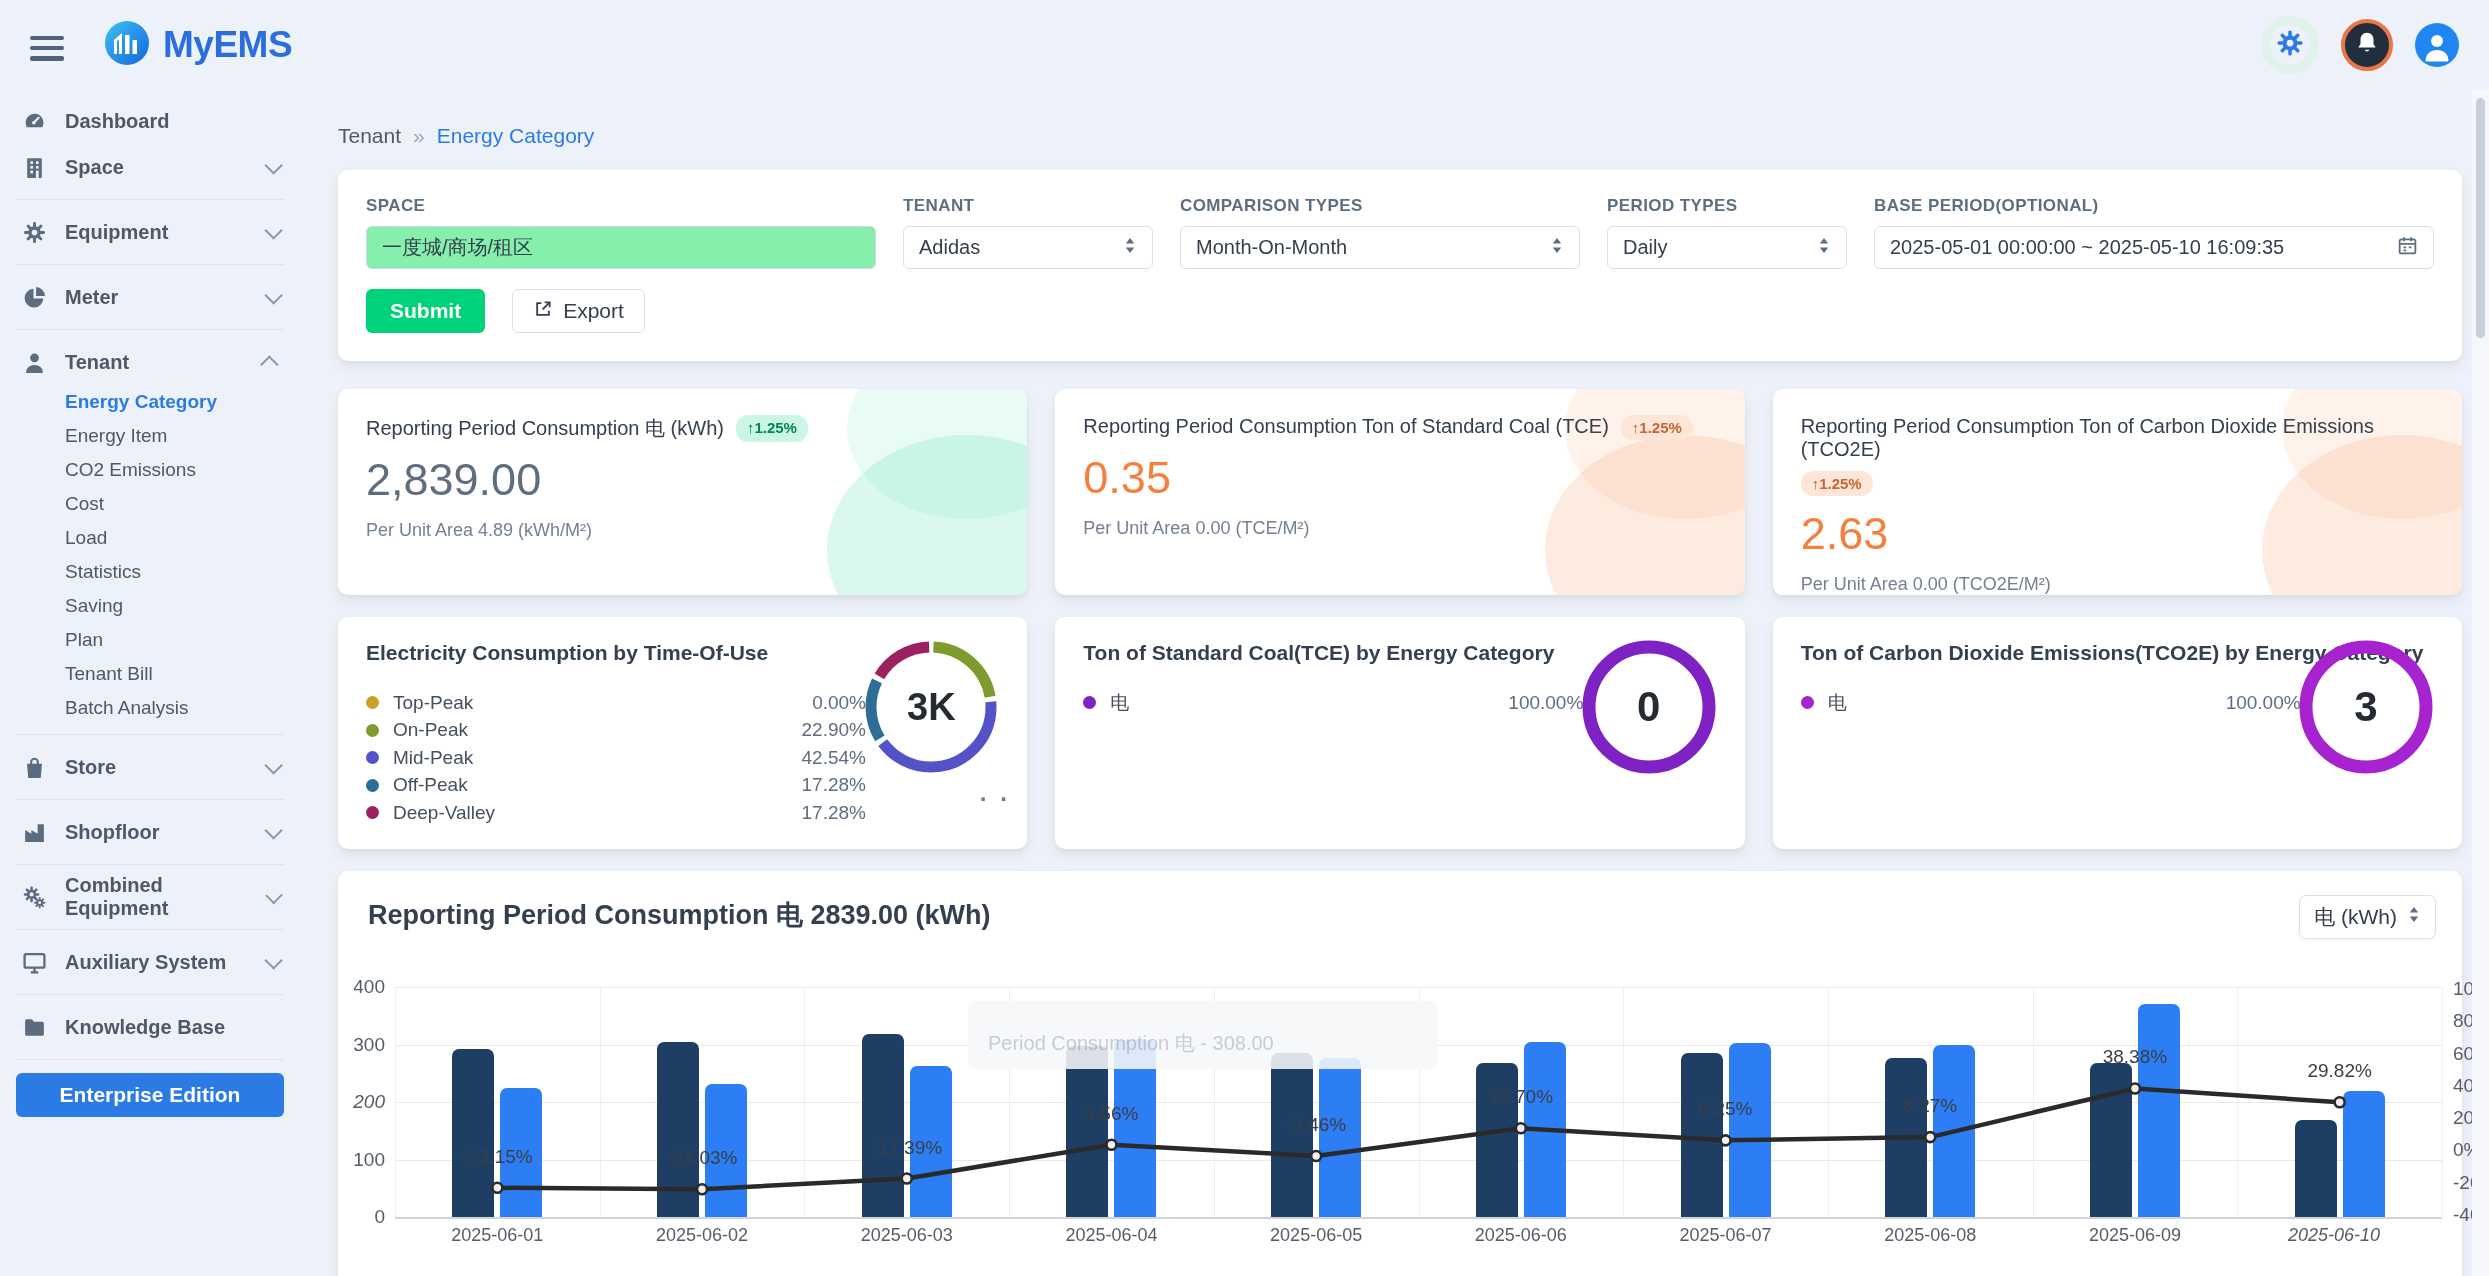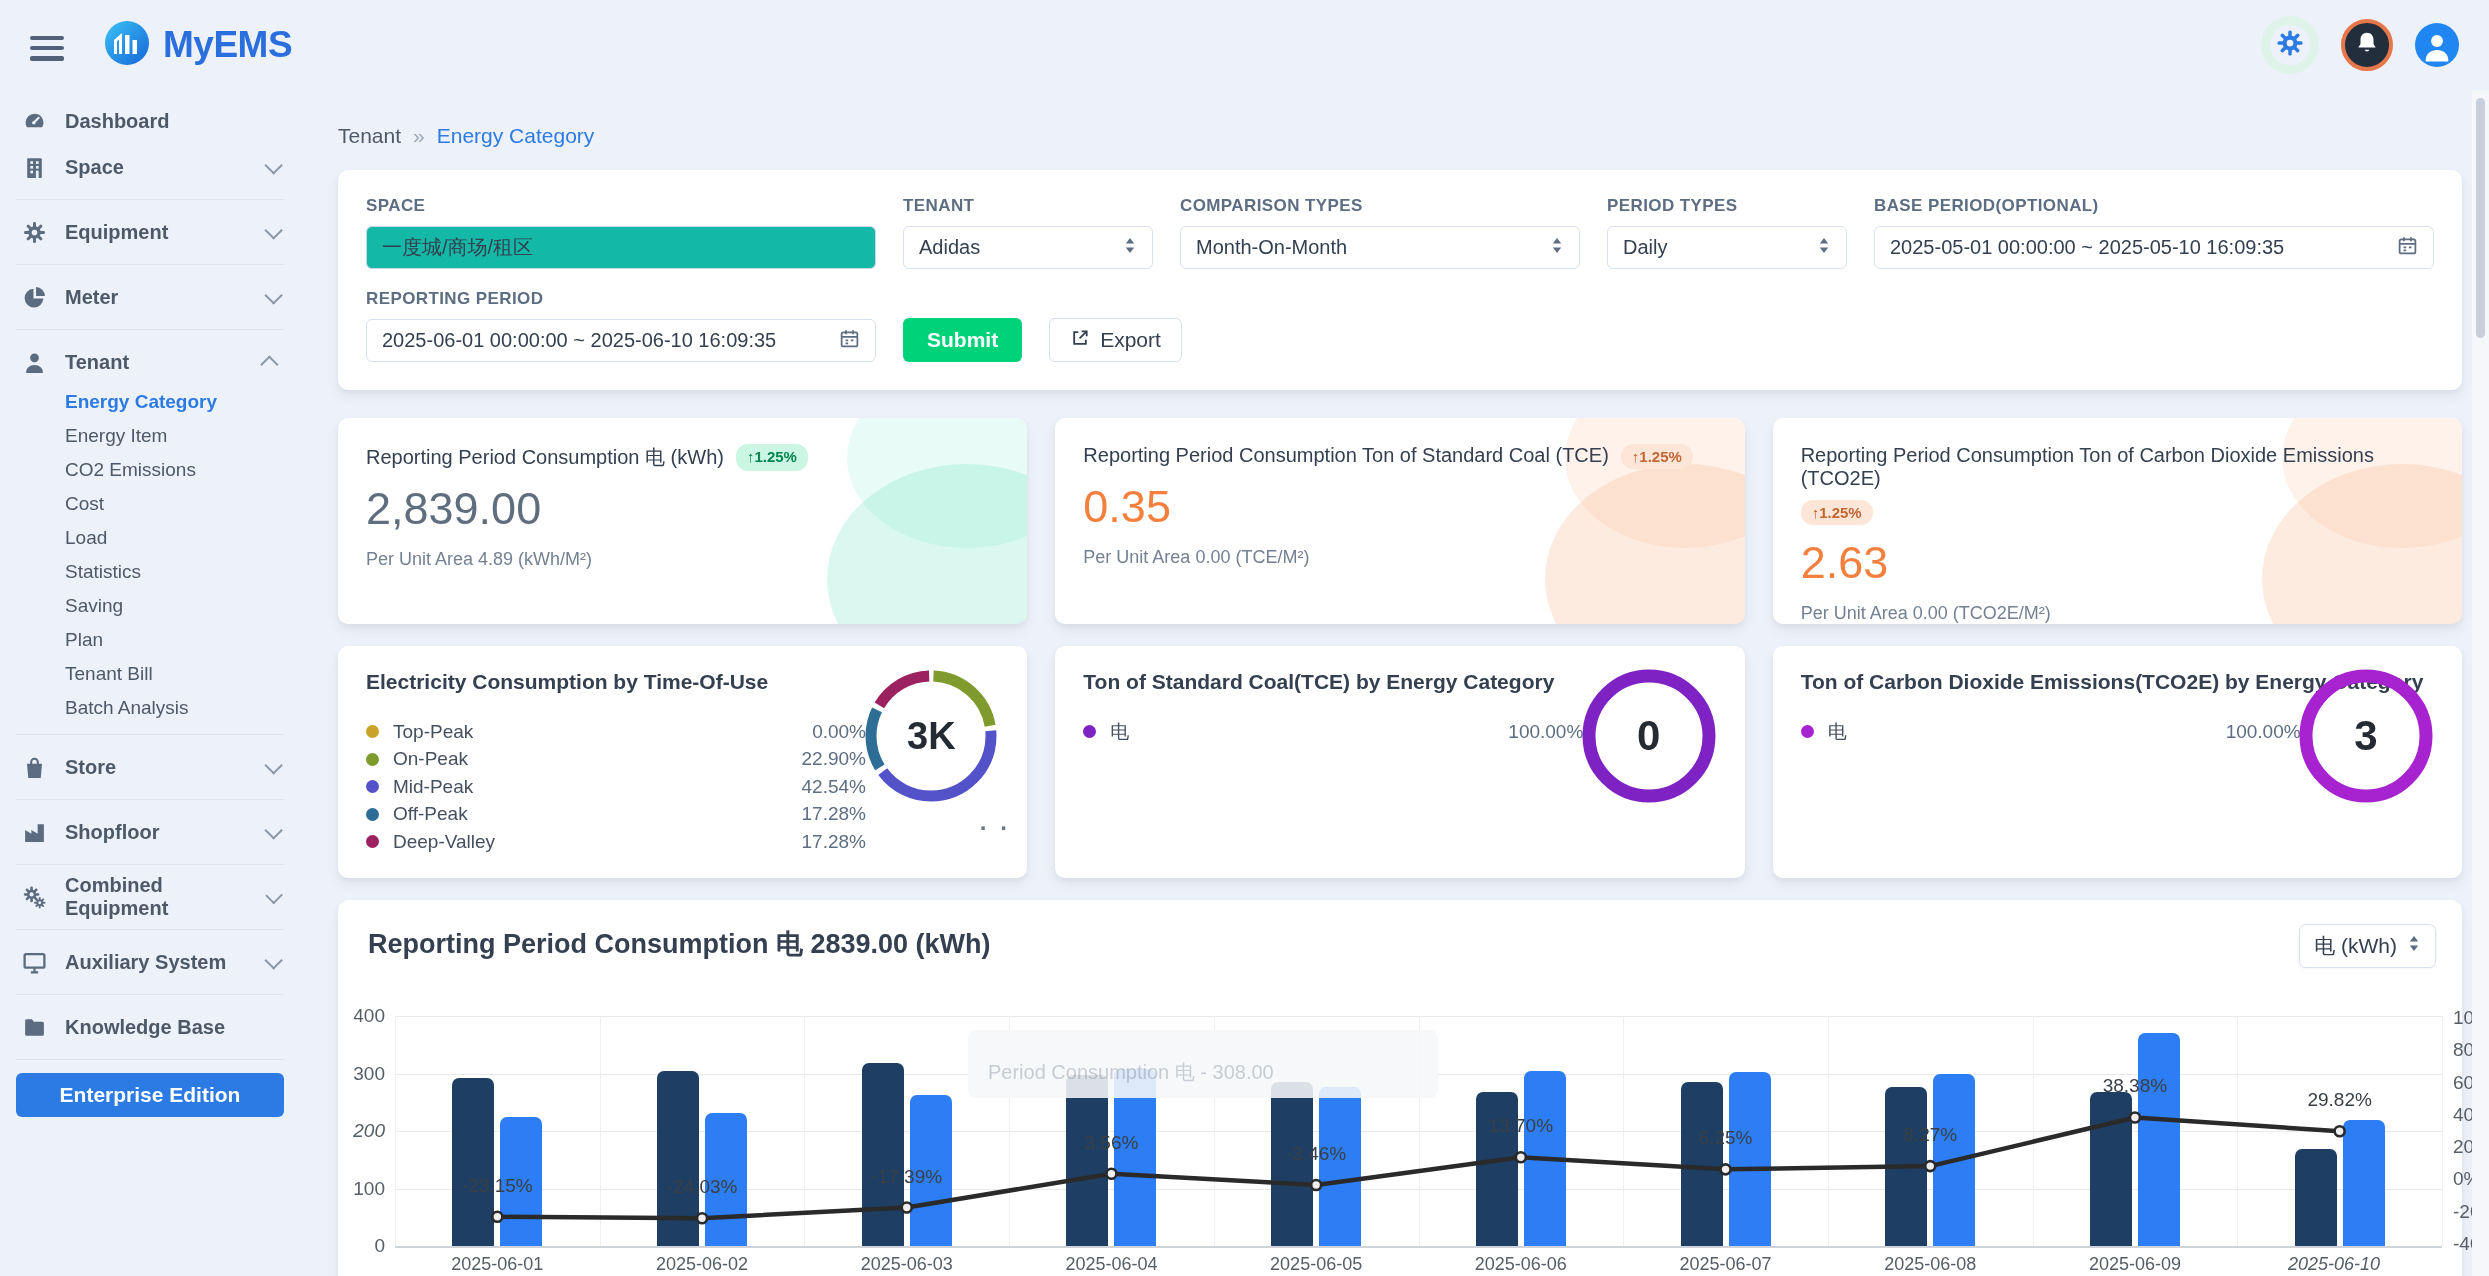--- a/index.html
+++ b/index.html
@@ -37,21 +37,21 @@
   .breadcrumb .sep { color:#9aa6b5; }
   .breadcrumb .cur { color:#2c7be5; cursor:pointer;}
 
   .card { background:#fff; border-radius:10px; box-shadow:0 7px 14px rgba(65,69,88,.06), 0 3px 6px rgba(0,0,0,.05); }
 
   .filter-card { margin:22px 0 0 38px; width:2124px; padding:26px 28px 28px 28px; }
   .frow { display:flex; gap:27px; }
   .frow + .frow { margin-top:20px; align-items:flex-end; }
   .flabel { font-size:17px; font-weight:700; color:#5d6e82; letter-spacing:.4px; margin-bottom:10px; }
   .finput { height:43px; border:1px solid #d8e0ef; border-radius:6px; display:flex; align-items:center; padding:0 15px; font-size:20px; color:#344050; background:#fff; cursor:pointer; }
-  .finput.gray { background:#14b8a6; border-color:#cdd6e6; }
+  .finput.gray { background:#86efac; border-color:#cdd6e6; }
   .finput .val { flex:1; white-space:nowrap; overflow:hidden; }
   .btn-submit { height:44px; padding:0 24px; background:#00d27a; border:none; border-radius:6px; color:#fff; font-size:21px; font-weight:700; cursor:pointer; }
   .btn-export { height:44px; padding:0 20px; background:#fff; border:1px solid #d8e0ef; border-radius:6px; color:#344050; font-size:21px; display:flex; align-items:center; gap:10px; cursor:pointer; }
 
   .kpi-row { margin:28px 0 0 38px; width:2124px; display:flex; gap:28px; }
   .kpi-card { flex:1; height:206px; padding:26px 28px; position:relative; overflow:hidden; }
   .kpi-head { display:flex; flex-wrap:wrap; gap:10px 12px; position:relative; z-index:2;}
   .kpi-title { font-size:20px; color:#344050; font-weight:500; }
   .kpi-badge { font-size:15px; font-weight:700; padding:4px 11px; border-radius:12px; }
   .kpi-value { font-size:45px; font-weight:500; margin-top:12px; position:relative; z-index:2;}
@@ -332,30 +332,20 @@
         <div class="finput">
             <span class="val">2025-05-01 00:00:00 ~ 2025-05-10 16:09:35</span>
           <span><svg width="21" height="21" viewBox="0 0 24 24" fill="none" stroke="#5d6e82" stroke-width="2">
                 <rect x="3" y="5" width="18" height="16" rx="2"></rect>
                 <path d="M8 2.5V7M16 2.5V7M3 10h18M7.5 14h3M13.5 14h3M7.5 17.5h3"></path>
               </svg></span>
         </div>
       </div>
     </div>
     <div class="frow">
-      <div style="width:510px">
-        <div class="flabel">REPORTING PERIOD</div>
-        <div class="finput">
-            <span class="val">2025-06-01 00:00:00 ~ 2025-06-10 16:09:35</span>
-          <span><svg width="21" height="21" viewBox="0 0 24 24" fill="none" stroke="#5d6e82" stroke-width="2">
-                <rect x="3" y="5" width="18" height="16" rx="2"></rect>
-                <path d="M8 2.5V7M16 2.5V7M3 10h18M7.5 14h3M13.5 14h3M7.5 17.5h3"></path>
-              </svg></span>
-        </div>
-      </div>
       <button class="btn-submit">Submit</button>
       <button class="btn-export">
         <span><svg width="20" height="20" viewBox="0 0 24 24" fill="none" stroke="#344050" stroke-width="2.2">
               <path d="M10 5H5v14h14v-5"></path>
               <path d="M14 4h6v6"></path>
               <path d="M20 4L11.5 12.5"></path>
             </svg></span>
         <span>Export</span>
       </button>
     </div>

